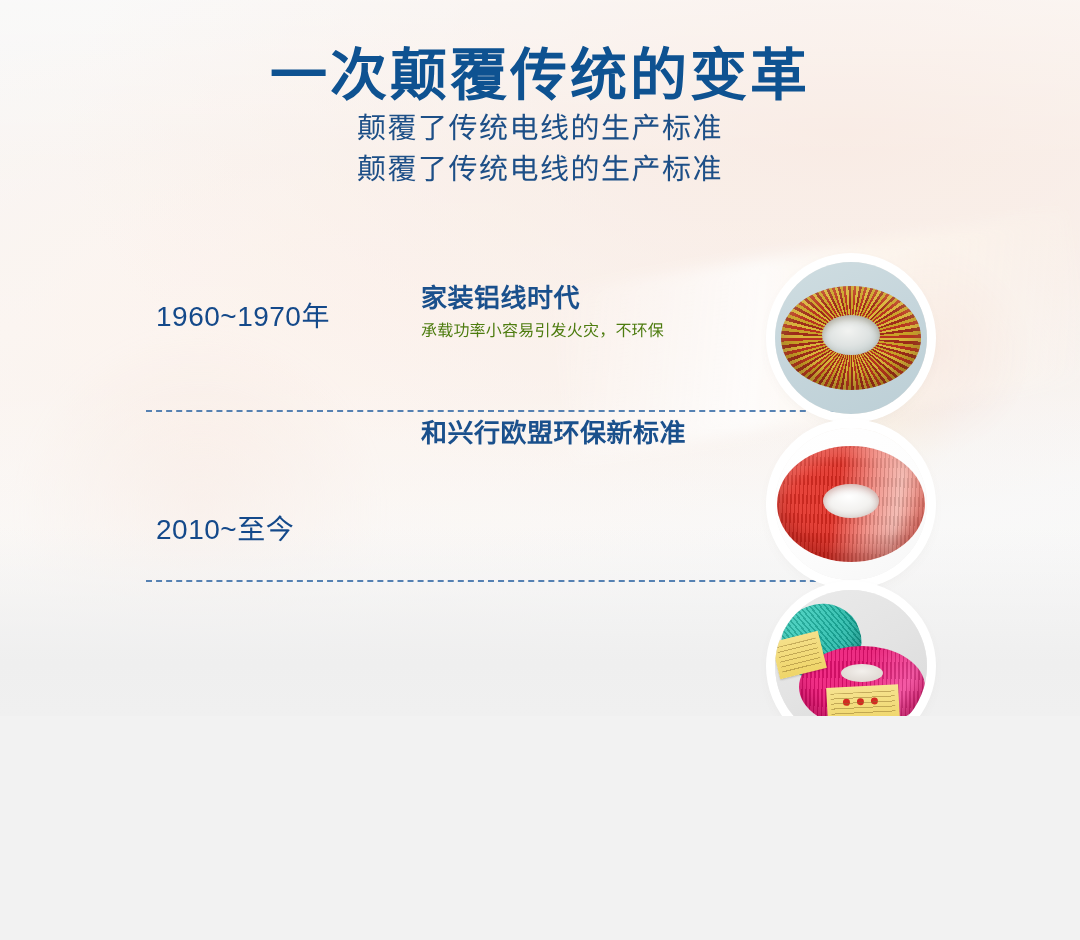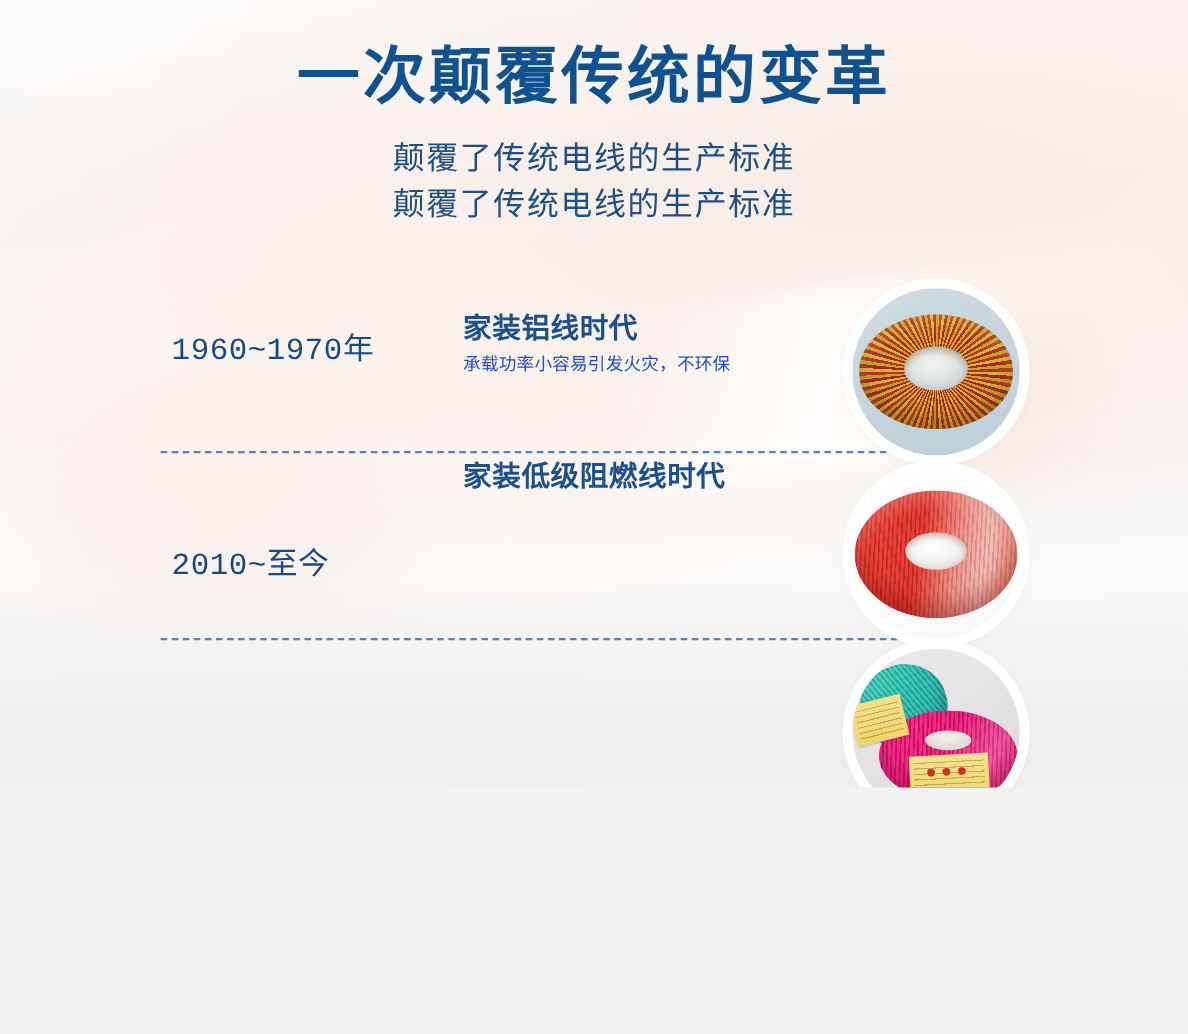--- a/index.html
+++ b/index.html
@@ -8,21 +8,20 @@
     width:1080px;height:940px;
     font-family:"Liberation Sans","DejaVu Sans",sans-serif;
     background:#f2f2f2;
     overflow:hidden;
   }
   .poster{
     position:relative;
     width:1080px;height:716px;
     overflow:hidden;
     background:#f0efef;
-    font-family:Liberation Mono, monospace;
   }
 
   
   .bg-base{
     position:absolute;inset:0;
     background:
       radial-gradient(120% 90% at 78% 18%, #f6e3d9 0%, rgba(246,227,217,0) 60%),
       radial-gradient(90% 70% at 30% 45%, #fbeee6 0%, rgba(251,238,230,0) 65%),
       linear-gradient(160deg,#f4f3f2 0%,#f7f2ee 30%,#f6efe9 55%,#f3f2f1 78%,#efefef 100%);
   }
@@ -79,21 +78,21 @@
   
   .header{position:absolute;left:0;top:0;width:1080px;text-align:center;}
   .main-title{
     margin:0;padding-top:44px;
     font-size:57px;line-height:1.12;
     font-weight:bold;
     letter-spacing:3px;
     color:#0e5291;
     white-space:nowrap;
   }
-  .sub-wrap{margin-top:18px;}
+  .sub-wrap{}
   .sub-line{
     font-size:29px;line-height:1.42;
     color:#1d4f87;
     letter-spacing:1.5px;
     white-space:nowrap;
   }
 
   
   .timeline{position:absolute;left:0;top:252px;width:1080px;margin-left:46px;}
   .row{
@@ -117,32 +116,32 @@
   .row-title{
     margin:0;
     font-size:26px;font-weight:bold;
     color:#1a508c;
     letter-spacing:.5px;
     white-space:nowrap;
   }
   .row-desc{
     margin:5px 0 0 0;
     font-size:16px;line-height:1.5;
-    color:#1d4ed8;
+    color:#4d7c0f;
     letter-spacing:.2px;
   }
 
   
   .row-1 .year{top:42px;}
   .row-1 .copy{top:25px;}
   .row-2 .year{top:42px;}
   .row-2 .copy{top:28px;}
   .row-3 .year{top:42px;}
   .row-3 .copy{top:26px;}
-  .row-4 .year{top:78px;}
+  .row-4 .year{top:95px;}
   .row-4 .copy{top:0px;width:390px;}
 
   
   .photos{position:absolute;left:0;top:0;width:1080px;height:940px;pointer-events:none;}
   .photo{
     position:absolute;
     width:152px;height:152px;
     border-radius:50%;
     overflow:hidden;
     box-shadow:0 0 0 9px #ffffff, 0 4px 16px rgba(120,110,105,.16);
@@ -308,21 +307,21 @@
         <p class="row-desc">承载功率小容易引发火灾，不环保</p>
       </div>
       <div class="divider"></div>
     </div>
 
 
 
     <div class="row row-4">
       <div class="year">2010~至今</div>
       <div class="copy">
-        <p class="row-title">家装低级阻燃线时代</p>
+        <p class="row-title">和兴行欧盟环保新标准</p>
       </div>
       <div class="divider"></div>
     </div>
 
   </div>
 
   <div class="photos">
 
     <div class="photo" id="photo-1">
       <div class="scene">

